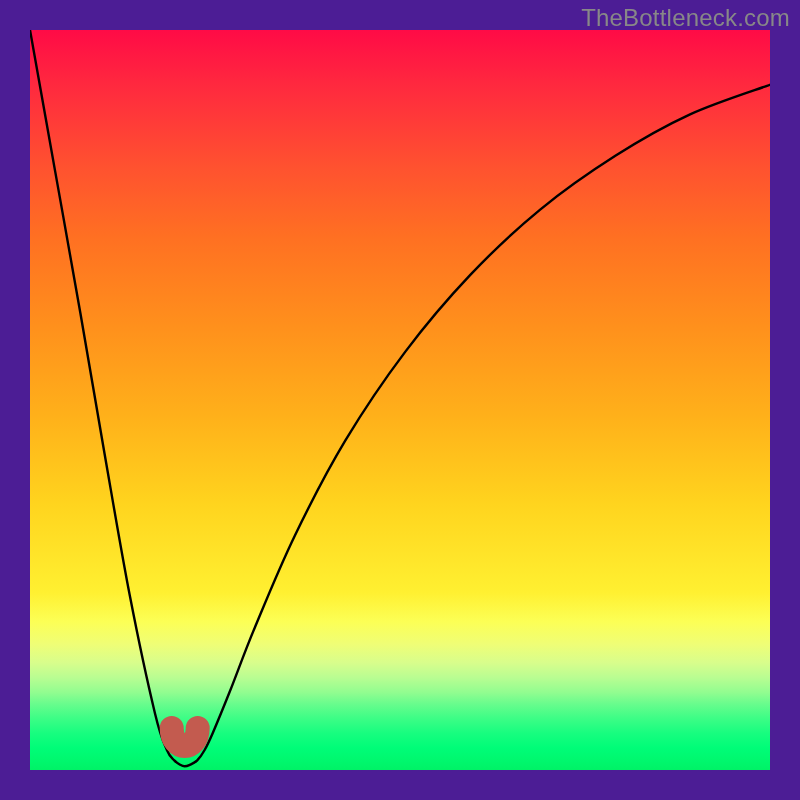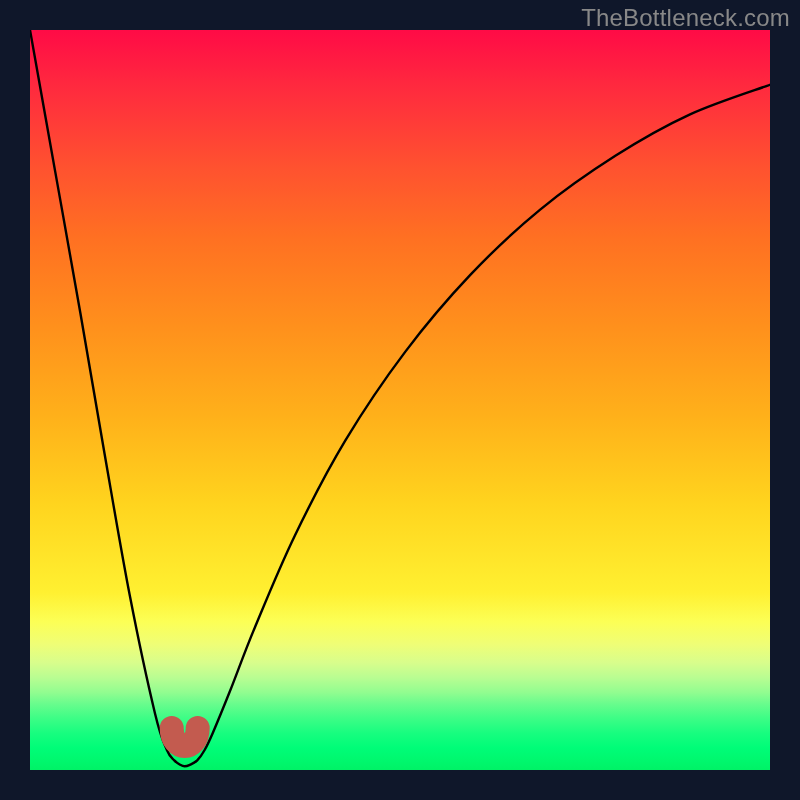--- a/index.html
+++ b/index.html
@@ -10,21 +10,21 @@
     background: #000;
     overflow: hidden;
     font-family: Arial, Helvetica, sans-serif;
   }
   .frame {
     position: absolute;
     left: 0;
     top: 0;
     width: 800px;
     height: 800px;
-    background: #0f172a;
+    background: #4c1d95;
   }
   .plot {
     position: absolute;
     left: 30px;
     top: 30px;
     width: 740px;
     height: 740px;
     overflow: hidden;
   }
   .gradient {

